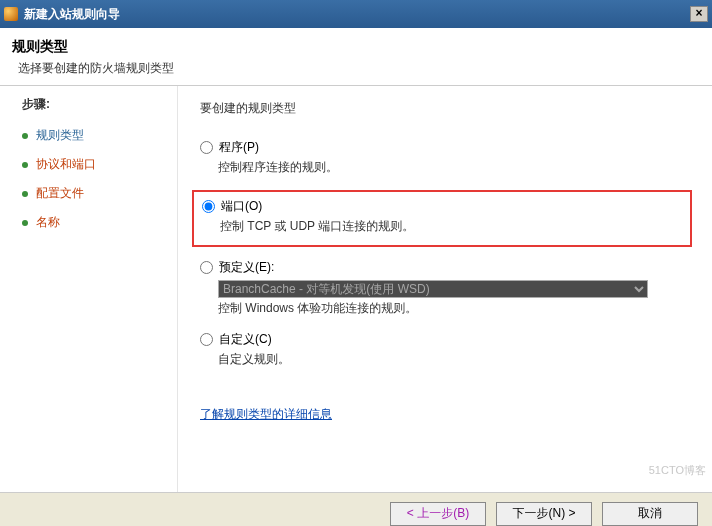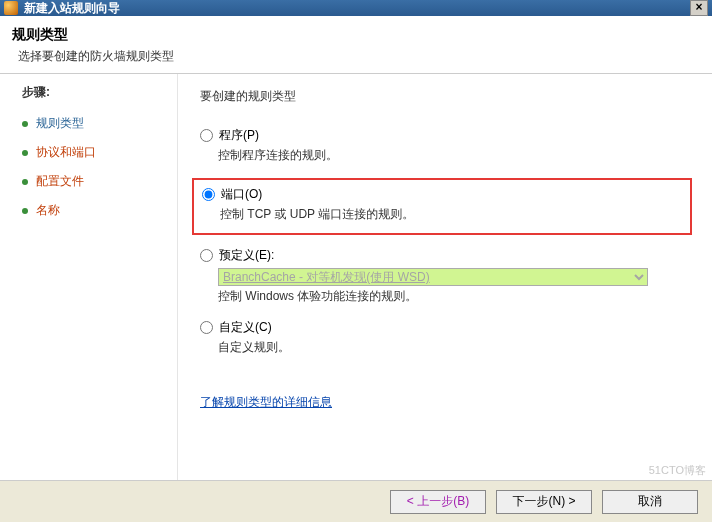--- a/index.html
+++ b/index.html
@@ -8,21 +8,21 @@
     padding: 0;
     font-family: "Microsoft YaHei", SimSun, Tahoma, sans-serif;
     font-size: 12px;
     background: #fff;
     width: 712px;
     height: 526px;
     overflow: hidden;
     position: relative;
   }
   .titlebar {
-    height: 16px;
+    height: 28px;
     background: linear-gradient(#3a6ea5, #2a5a8f);
     color: #fff;
     display: flex;
     align-items: center;
     padding: 0 4px;
     font-size: 12px;
     font-weight: bold;
   }
   .titlebar .icon {
     width: 14px; height: 14px;
@@ -122,22 +122,21 @@
   .dropdown select {
     width: 100%;
     font-size: 12px;
     font-family: inherit;
     color: #808080;
     background: #fff;
     border: 1px solid #888;
   }
   .dropdown select:disabled {
     color: #808080;
-    background: #bef264;
-    text-decoration: underline;
+    background: #000000;
   }
   .learn-link {
     margin-top: 24px;
     color: #0645ad;
     text-decoration: underline;
     cursor: pointer;
     display: inline-block;
   }
   .footer {
     height: 42px;

